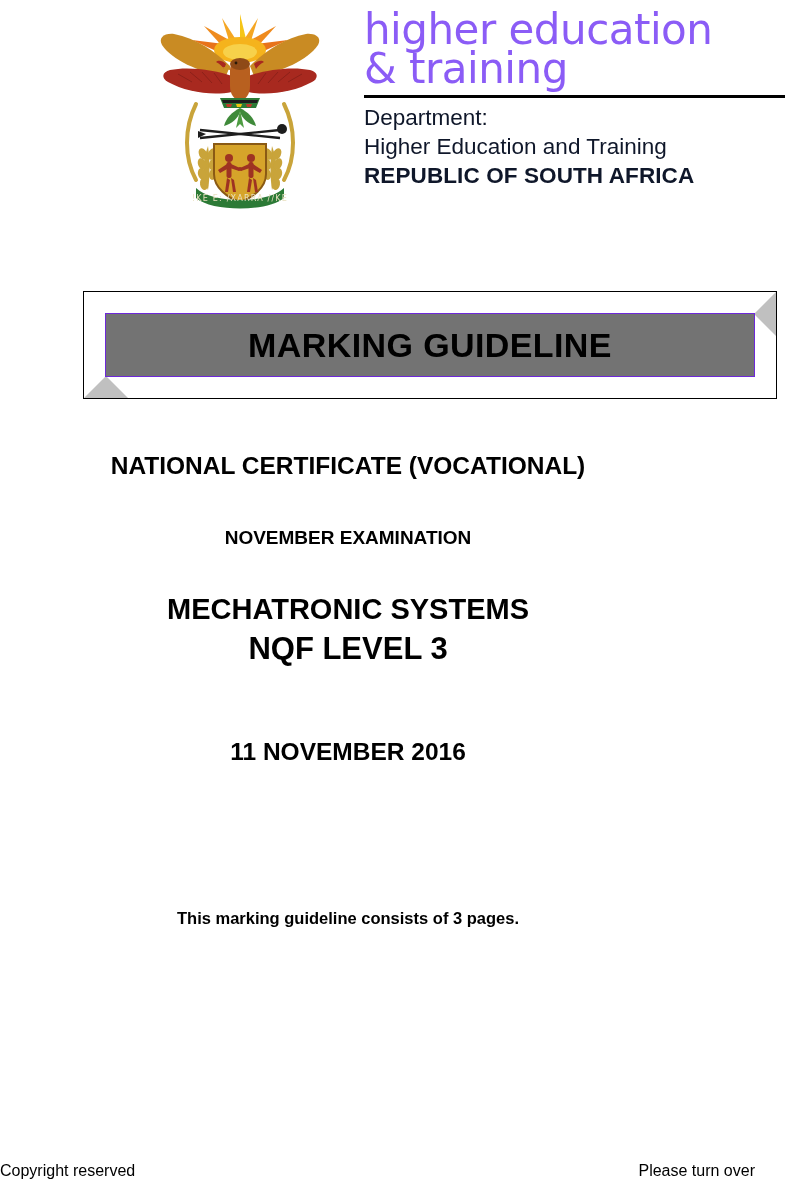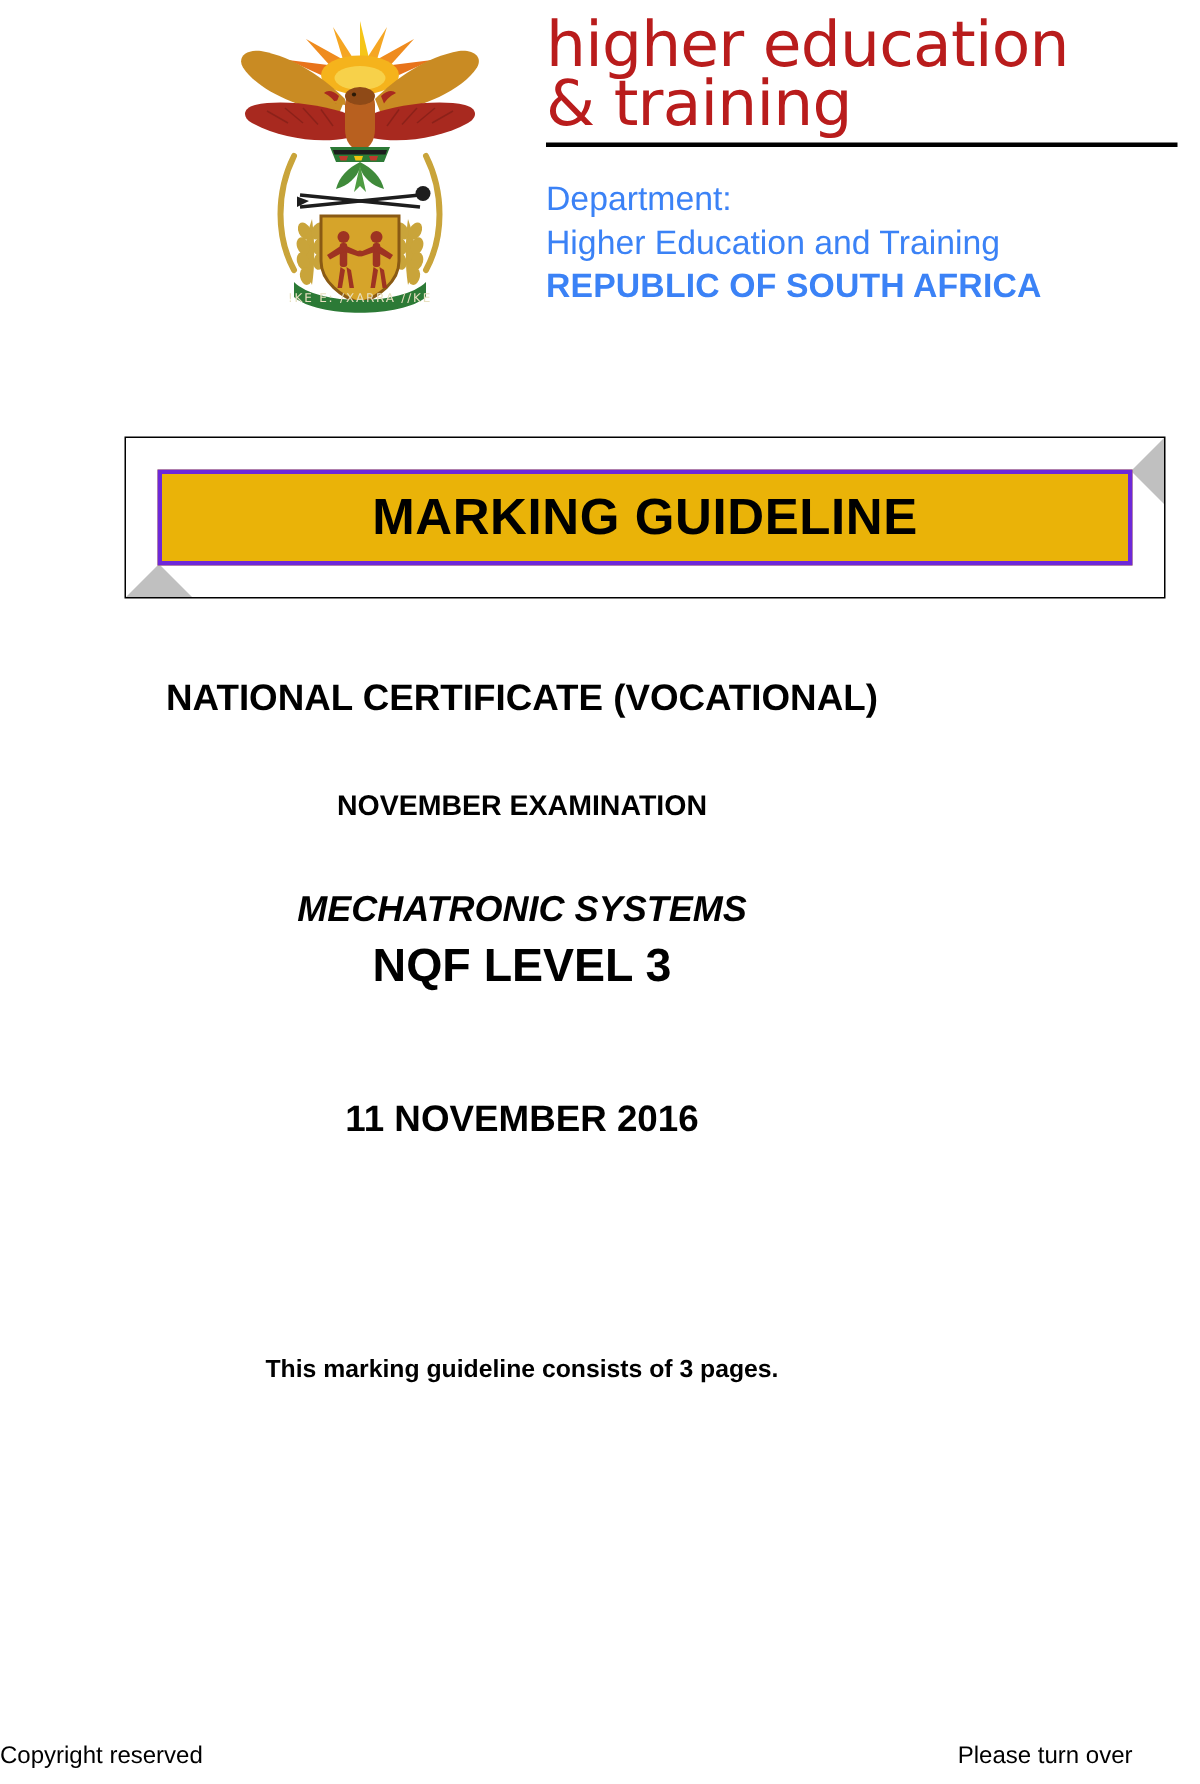--- a/index.html
+++ b/index.html
@@ -48,38 +48,38 @@
     left: 364px;
     top: 10px;
     width: 424px;
   }
   .dept-title {
     font-family: "DejaVu Sans", sans-serif;
     font-weight: 400;
     font-size: 42px;
     line-height: 0.94;
     letter-spacing: -0.5px;
-    color: #b91c1c;
+    color: #8b5cf6;
     white-space: nowrap;
   }
   .dept-title .l2 {
     display: block;
   }
   .dept-rule {
     width: 421px;
     height: 3px;
     background: #000;
     margin-top: 6px;
   }
   .dept-sub {
-    margin-top: 21px;
+    margin-top: 6px;
     font-family: "Liberation Sans", sans-serif;
     font-size: 22.5px;
     line-height: 1.28;
-    color: #3b82f6;
+    color: #0f172a;
     white-space: nowrap;
   }
   .dept-sub .strong {
     font-weight: bold;
     letter-spacing: 0.1px;
   }
 
   
   .title-box-wrap {
     position: absolute;
@@ -131,23 +131,23 @@
     border-left: 22px solid transparent;
     border-right: 22px solid transparent;
     border-bottom: 22px solid #c0c0c0;
   }
   .bevel-inner {
     position: absolute;
     left: 22px;
     top: 22px;
     right: 22px;
     bottom: 22px;
-    border: 3px solid #6d28d9;
+    border: 1px solid #6d28d9;
     box-sizing: border-box;
-    background: #eab308;
+    background: #737373;
     display: flex;
     align-items: center;
     justify-content: center;
   }
   .title-box-text {
     font-size: 34px;
     font-weight: bold;
     letter-spacing: 0.4px;
     color: #000;
     text-align: center;
@@ -171,24 +171,23 @@
     font-size: 24.5px;
     line-height: 1;
     padding-top: 14px;
   }
   .line-l2 {
     font-size: 19px;
     line-height: 1;
     padding-top: 49px;
   }
   .line-l3 {
-    font-size: 24px;
+    font-size: 29px;
     line-height: 1;
     padding-top: 48px;
-    font-style: italic;
   }
   .line-l4 {
     font-size: 31px;
     line-height: 1;
     padding-top: 9px;
   }
   .line-date {
     font-size: 24.5px;
     line-height: 1;
     padding-top: 76px;

